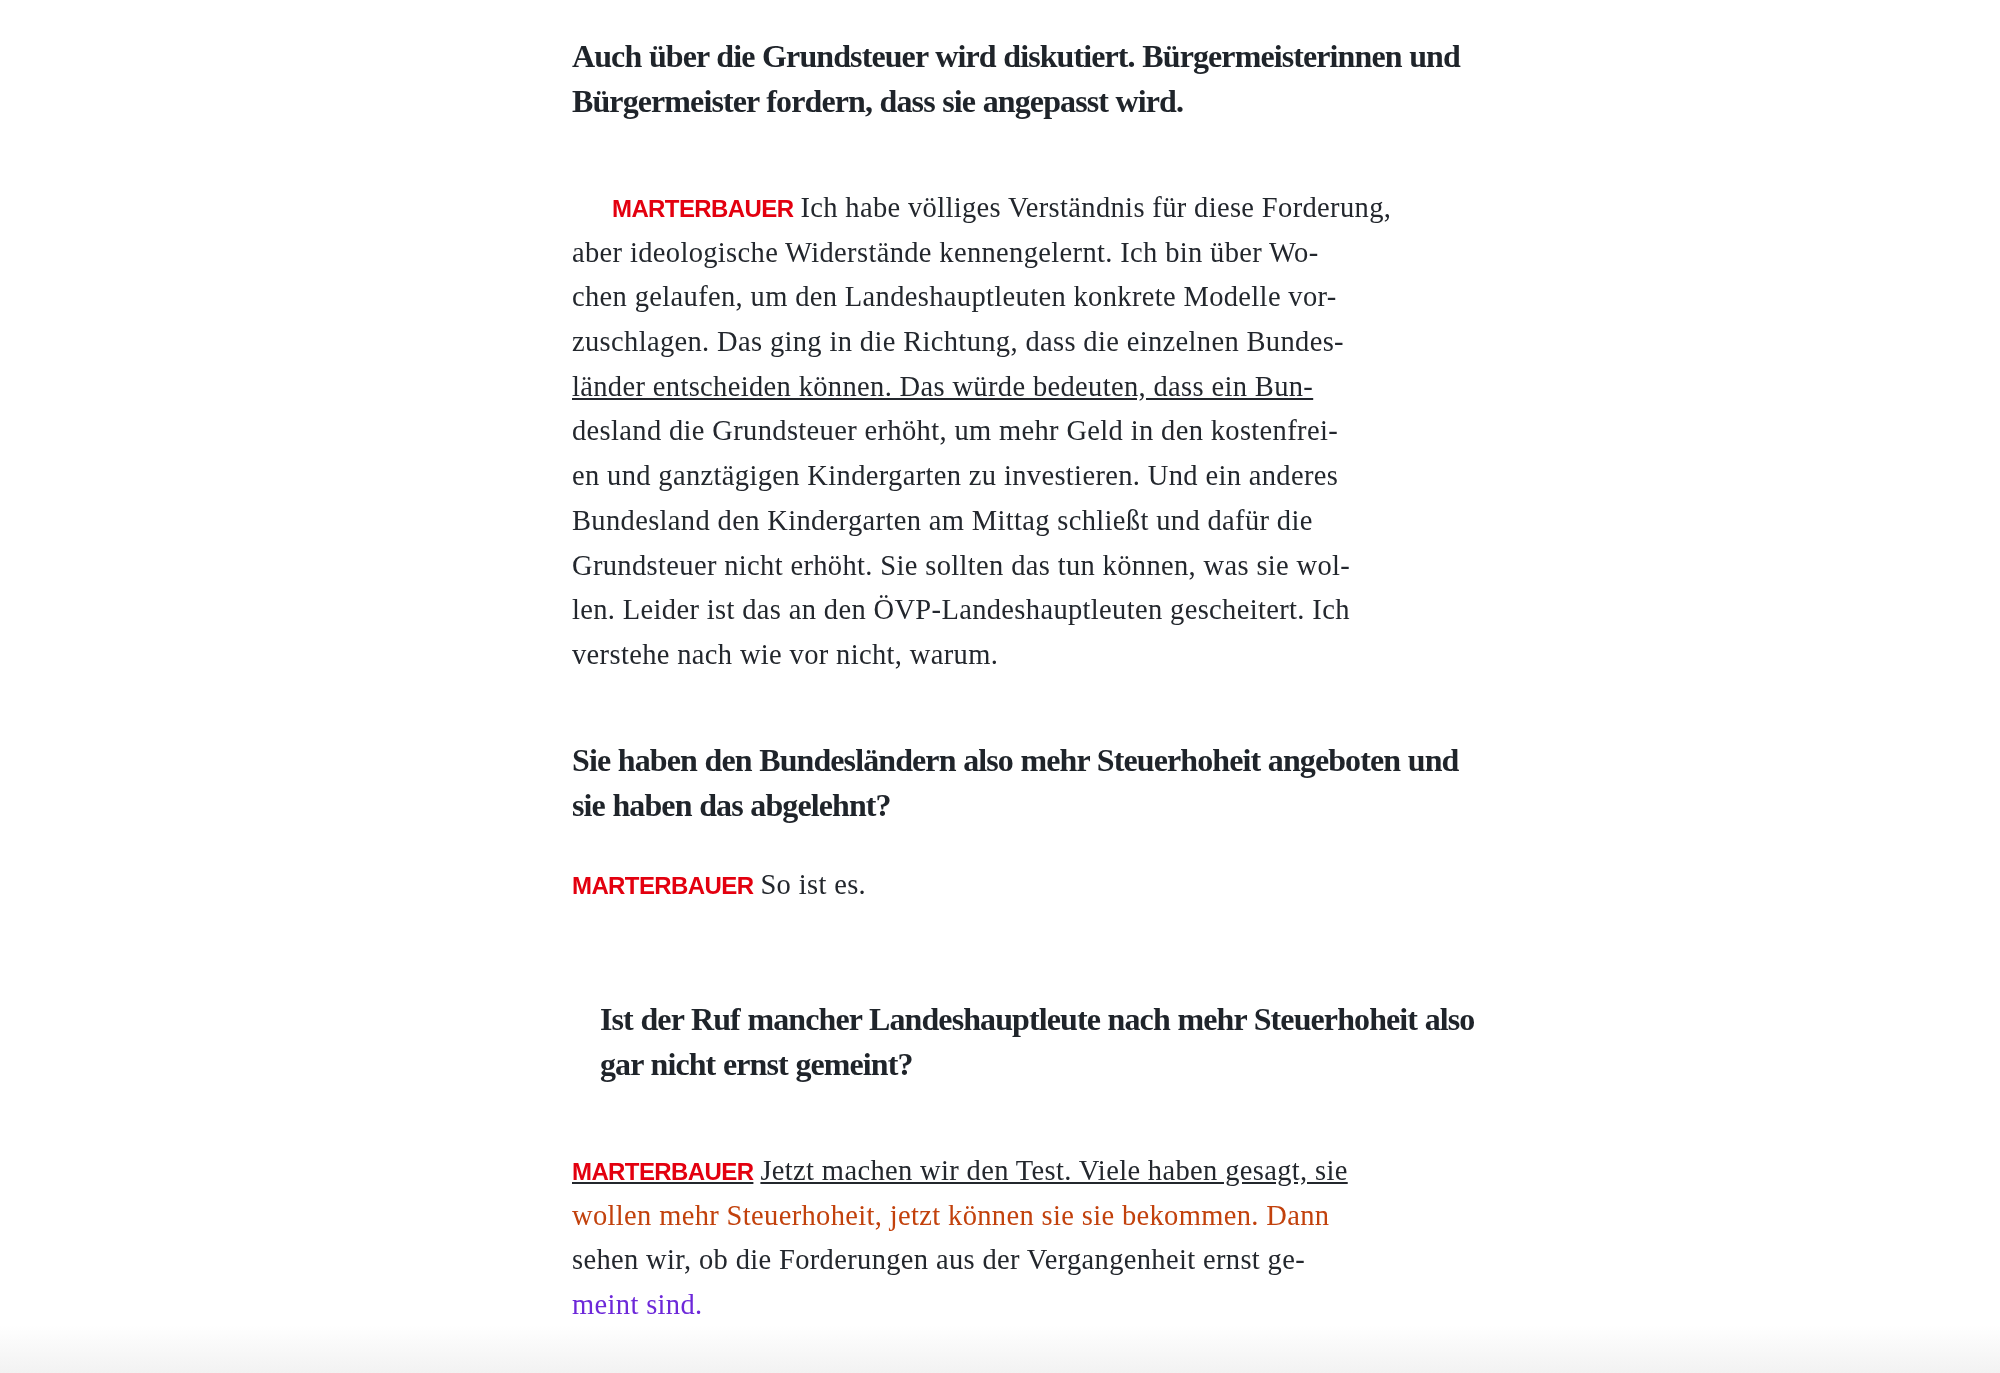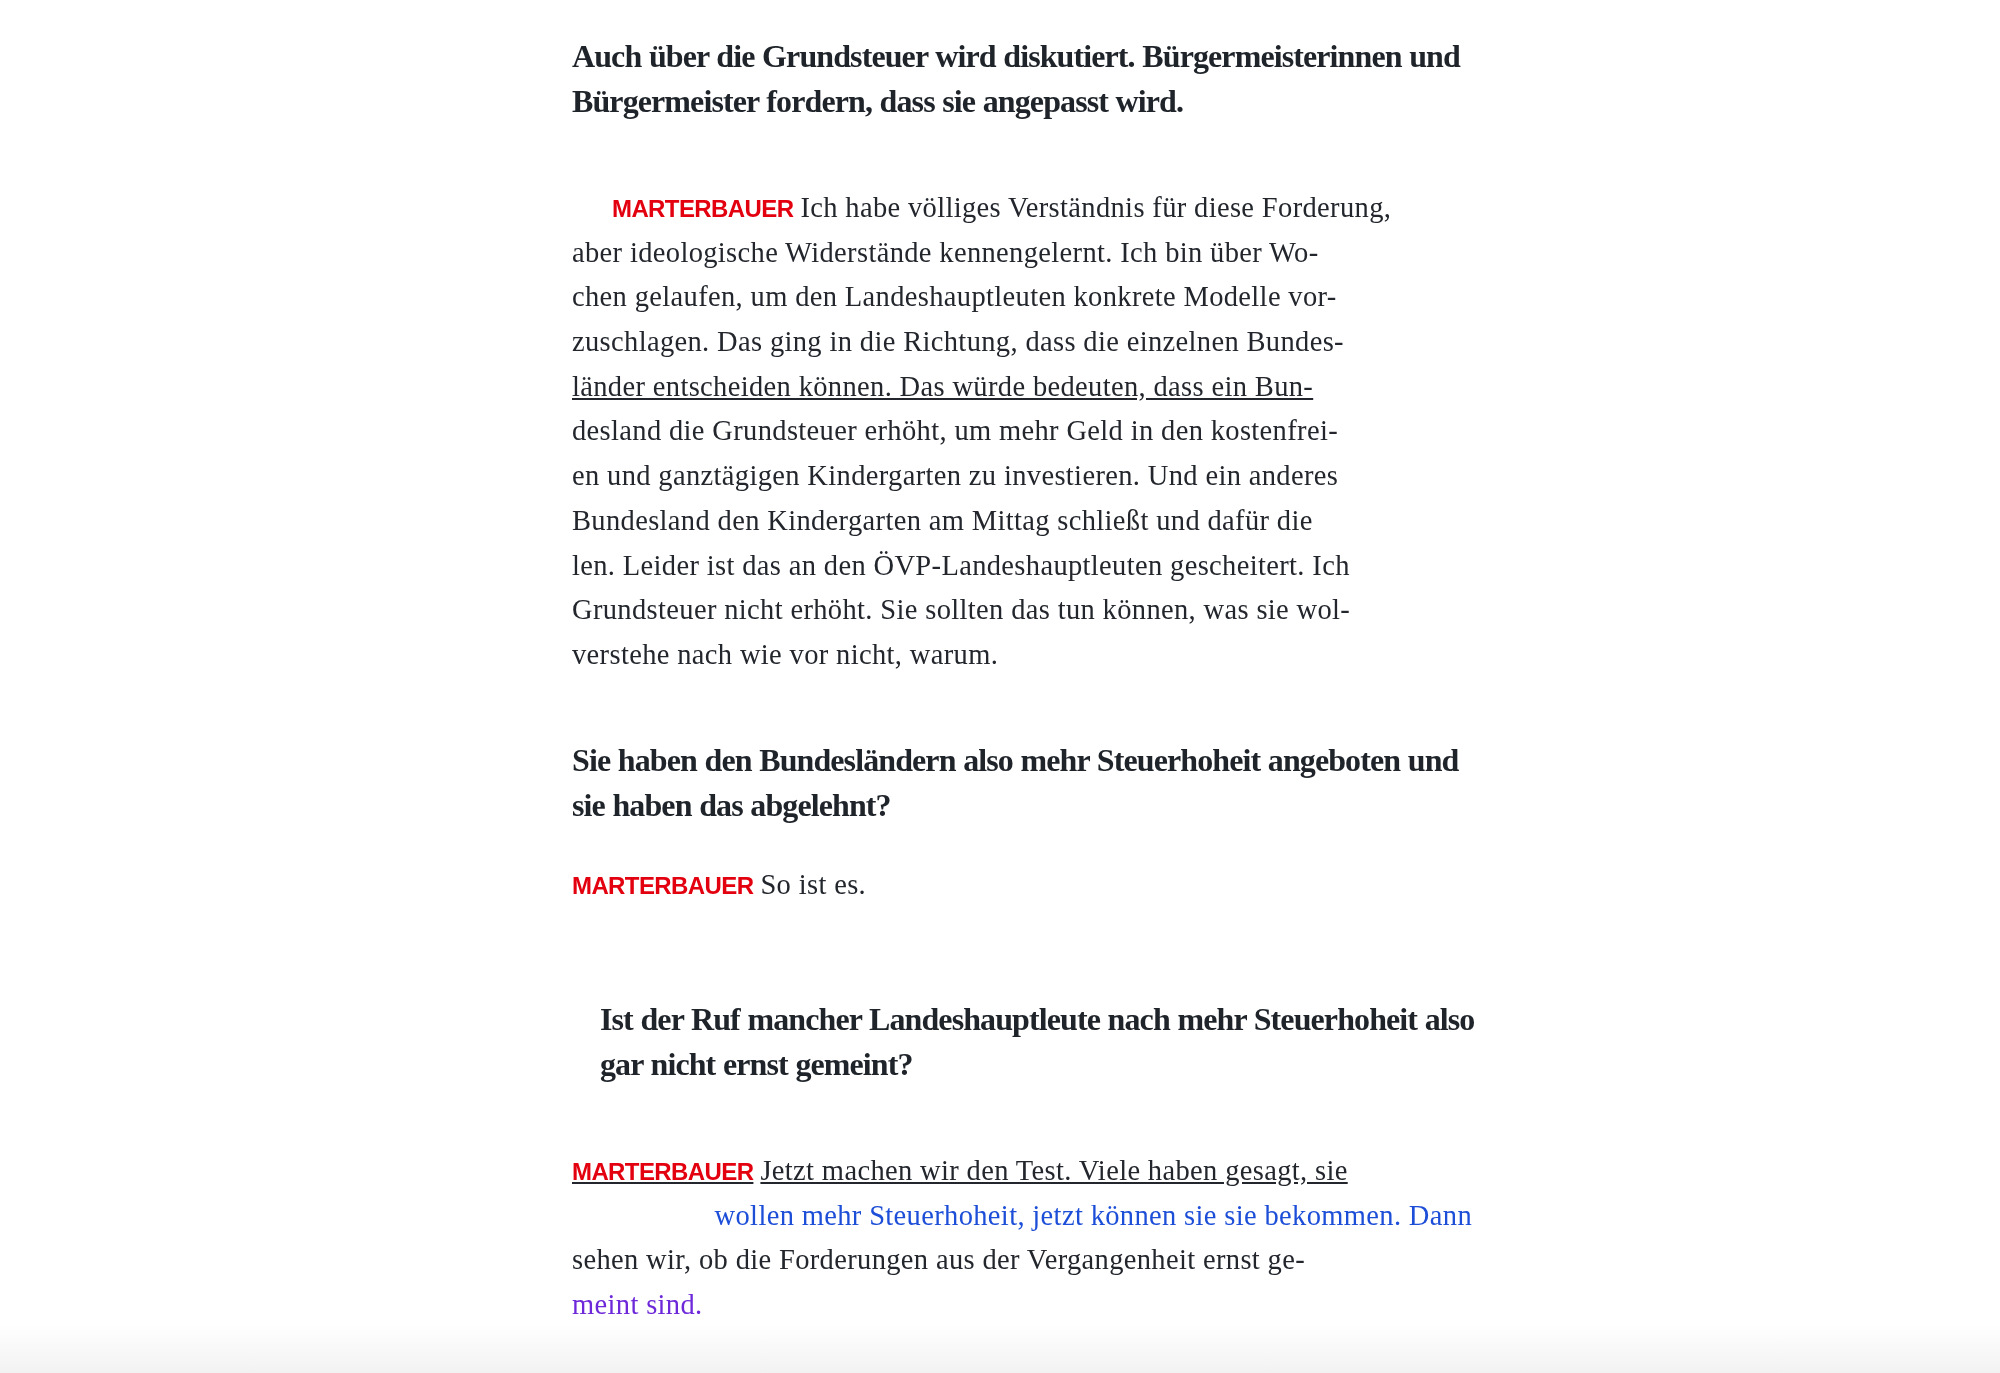--- a/index.html
+++ b/index.html
@@ -74,41 +74,41 @@
 
   <div class="block answer" style="top: 186px;">
     <span class="line" style="color: rgb(35, 39, 45); margin-left: 40px;"><span class="speaker" style="color: rgb(227, 0, 15);">MARTERBAUER</span><span>Ich habe völliges Verständnis für diese Forderung,</span></span>
     <span class="line" style="color: rgb(35, 39, 45);">aber ideologische Widerstände kennengelernt. Ich bin über Wo-</span>
     <span class="line" style="color: rgb(35, 39, 45);">chen gelaufen, um den Landeshauptleuten konkrete Modelle vor-</span>
     <span class="line" style="color: rgb(35, 39, 45);">zuschlagen. Das ging in die Richtung, dass die einzelnen Bundes-</span>
     <span class="line" style="color: rgb(35, 39, 45); text-decoration: underline;">länder entscheiden können. Das würde bedeuten, dass ein Bun-</span>
     <span class="line" style="color: rgb(35, 39, 45);">desland die Grundsteuer erhöht, um mehr Geld in den kostenfrei-</span>
     <span class="line" style="color: rgb(35, 39, 45);">en und ganztägigen Kindergarten zu investieren. Und ein anderes</span>
     <span class="line" style="color: rgb(35, 39, 45);">Bundesland den Kindergarten am Mittag schließt und dafür die</span>
+    <span class="line" style="color: rgb(35, 39, 45);">Grundsteuer nicht erhöht. Sie sollten das tun können, was sie wol-</span>
     <span class="line" style="color: rgb(35, 39, 45);">len. Leider ist das an den ÖVP-Landeshauptleuten gescheitert. Ich</span>
-    <span class="line" style="color: rgb(35, 39, 45);">Grundsteuer nicht erhöht. Sie sollten das tun können, was sie wol-</span>
     <span class="line" style="color: rgb(35, 39, 45);">verstehe nach wie vor nicht, warum.</span>
   </div>
 
   <div class="block question" style="top: 738px;">
     <span class="line" style="color: rgb(31, 36, 42);">Sie haben den Bundesländern also mehr Steuerhoheit angeboten und</span>
     <span class="line" style="color: rgb(31, 36, 42);">sie haben das abgelehnt?</span>
   </div>
 
   <div class="block answer" style="top: 863px;">
     <span class="line" style="color: rgb(35, 39, 45);"><span class="speaker" style="color: rgb(227, 0, 15);">MARTERBAUER</span><span>So ist es.</span></span>
   </div>
 
   <div class="block question" style="top: 997px; margin-left: 28px;">
     <span class="line" style="color: rgb(31, 36, 42);">Ist der Ruf mancher Landeshauptleute nach mehr Steuerhoheit also</span>
     <span class="line" style="color: rgb(31, 36, 42);">gar nicht ernst gemeint?</span>
   </div>
 
   <div class="block answer" style="top: 1149px;">
     <span class="line" style="color: rgb(35, 39, 45); text-decoration: underline;"><span class="speaker" style="color: rgb(227, 0, 15);">MARTERBAUER</span><span>Jetzt machen wir den Test. Viele haben gesagt, sie</span></span>
-    <span class="line" style="color: #1d4ed8; text-align: right;">wollen mehr Steuerhoheit, jetzt können sie sie bekommen. Dann</span>
+    <span class="line" style="color: #c2410c;">wollen mehr Steuerhoheit, jetzt können sie sie bekommen. Dann</span>
     <span class="line" style="color: rgb(35, 39, 45);">sehen wir, ob die Forderungen aus der Vergangenheit ernst ge-</span>
     <span class="line" style="color: #6d28d9;">meint sind.</span>
   </div>
 
 </div>
 
 <div class="bottom-fade"></div>
 
 </body></html>

